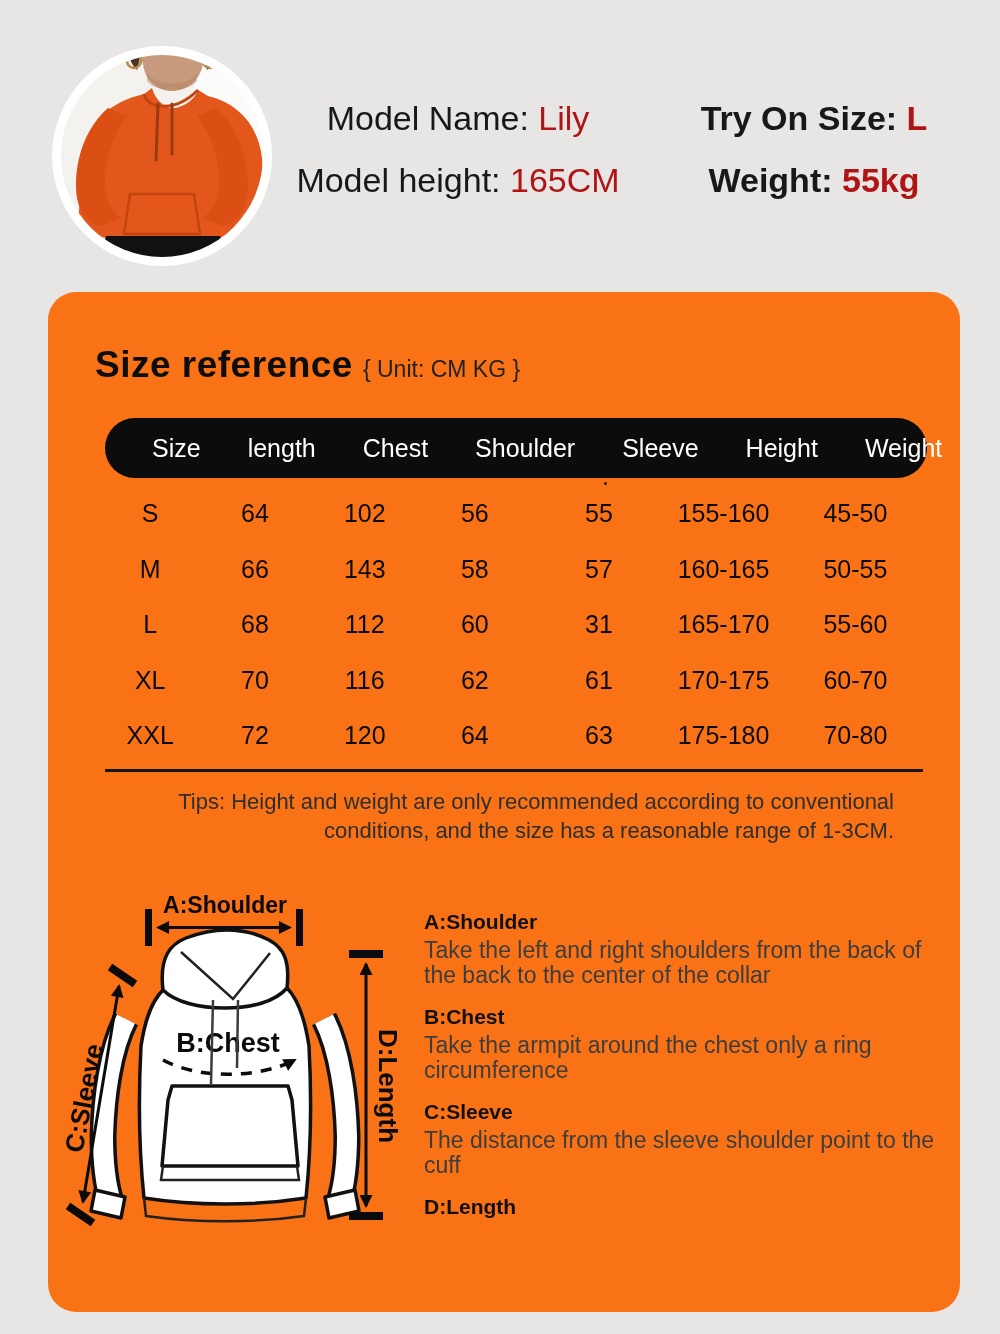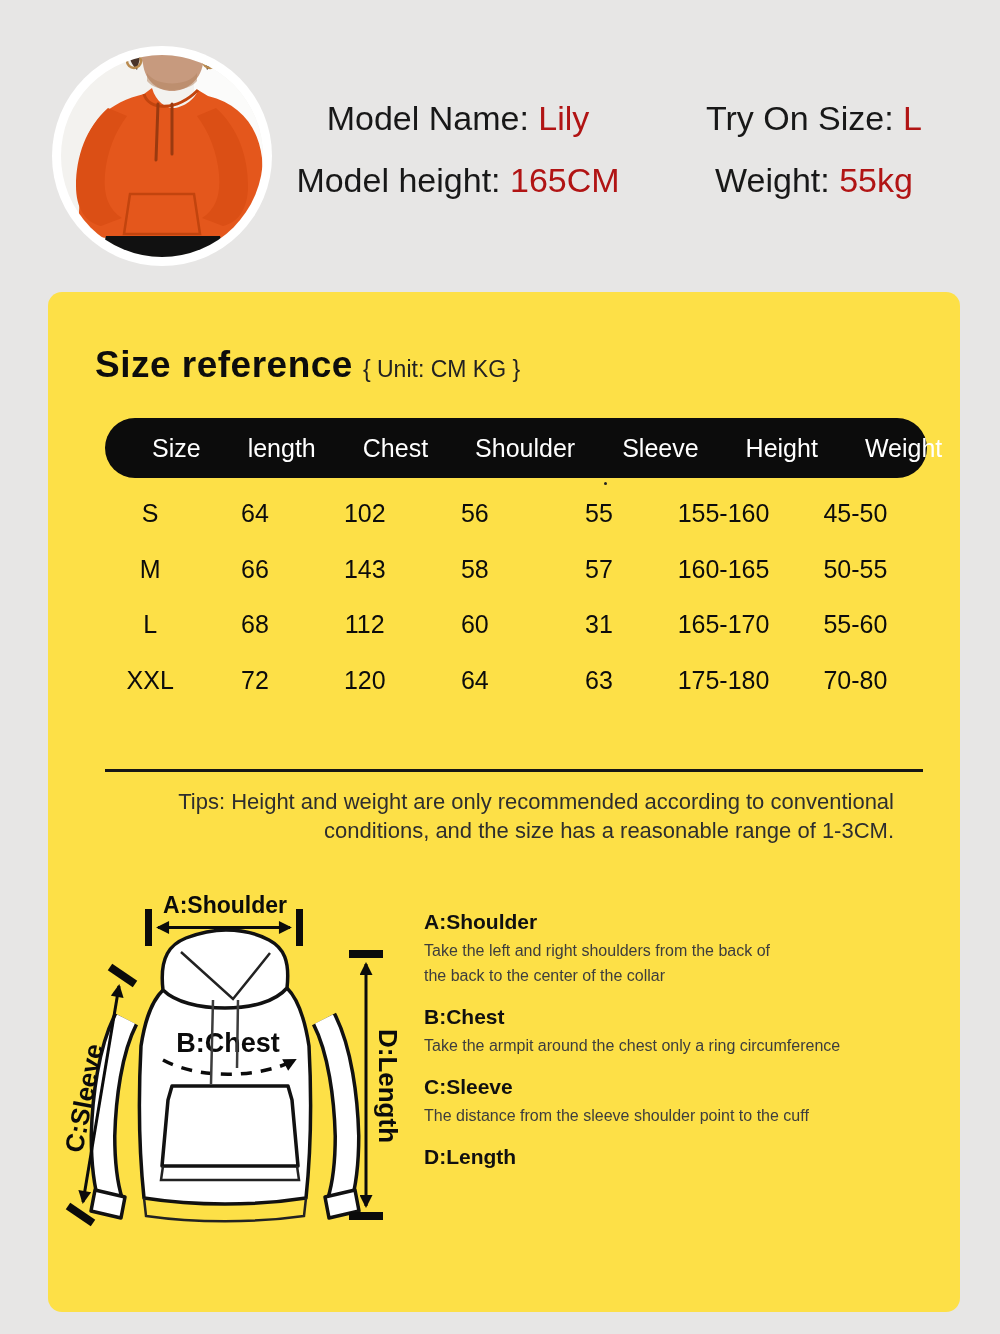--- a/index.html
+++ b/index.html
@@ -3,28 +3,28 @@
 <meta charset="utf-8">
 <style>
   html,body{margin:0;padding:0;background:#e7e6e5;}
   .page{position:relative;width:1000px;height:1334px;background:#e7e6e5;overflow:hidden;
         font-family:"Liberation Sans","DejaVu Sans",sans-serif;color:#141414;margin-top:26px;}
 
   
   .photo{position:absolute;left:52px;top:20px;width:220px;height:220px;}
   .info-col{position:absolute;top:70px;}
   .info-col.left{left:262px;width:392px;}
-  .info-col.right{left:664px;width:300px;}
+  .info-col.right{left:664px;width:300px;font-weight:bold;}
   .info-row{font-size:34px;line-height:44px;margin-bottom:18px;text-align:center;
             white-space:nowrap;color:#181818;}
   .info-row .red{color:#b11414;}
 
   
   .card{position:absolute;left:48px;top:266px;width:912px;height:1020px;
-        background:#fde047;border-radius:14px;}
+        background:#f97316;border-radius:28px;}
   .card-title{position:absolute;left:47px;top:52px;font-size:37px;font-weight:bold;
               color:#0d0d0d;letter-spacing:.5px;}
   .card-title .unit{font-size:23px;font-weight:normal;color:#222;letter-spacing:0;
                     margin-left:10px;}
 
   
   .thead{position:absolute;left:57px;top:126px;width:822px;height:60px;background:#0c0c0c;
          border-radius:31px;display:flex;align-items:center;}
   .tbody{position:absolute;left:57px;top:194px;width:822px;}
   .trow{display:flex;align-items:center;height:55.5px;}
@@ -37,21 +37,21 @@
 
   
   .tips{position:absolute;left:66px;top:495px;width:780px;font-size:22px;line-height:29px;
         color:#2e2e2e;text-align:right;}
 
   
   .diagram{position:absolute;left:7px;top:596px;}
   .defs{position:absolute;left:376px;top:618px;width:536px;}
   .def + .def{margin-top:17px;}
   .def .term{font-size:21px;font-weight:bold;color:#101010;margin-bottom:4px;}
-  .def .line{display:block;font-size:16px;line-height:25px;color:#3d3d3d;}
+  .def .line{display:block;font-size:23px;line-height:25px;color:#3d3d3d;}
 
   .dlab{font-weight:bold;fill:#0b0b0b;}
   .outline{fill:#ffffff;stroke:#111;stroke-width:3.5;stroke-linejoin:round;}
   .thin{fill:none;stroke:#222;stroke-width:2.5;}
 </style>
 </head>
 <body>
 
 <div class="page">
 
@@ -144,20 +144,29 @@
       <div class="trow">
         <div class="td c0">L</div>
         <div class="td c1">68</div>
         <div class="td c2">112</div>
         <div class="td c3">60</div>
         <div class="td c4">31</div>
         <div class="td c5">165-170</div>
         <div class="td c6">55-60</div>
       </div>
       <div class="trow">
+        <div class="td c0">XL</div>
+        <div class="td c1">70</div>
+        <div class="td c2">116</div>
+        <div class="td c3">62</div>
+        <div class="td c4">61</div>
+        <div class="td c5">170-175</div>
+        <div class="td c6">60-70</div>
+      </div>
+      <div class="trow">
         <div class="td c0">XXL</div>
         <div class="td c1">72</div>
         <div class="td c2">120</div>
         <div class="td c3">64</div>
         <div class="td c4">63</div>
         <div class="td c5">175-180</div>
         <div class="td c6">70-80</div>
       </div>
     </div>
 

